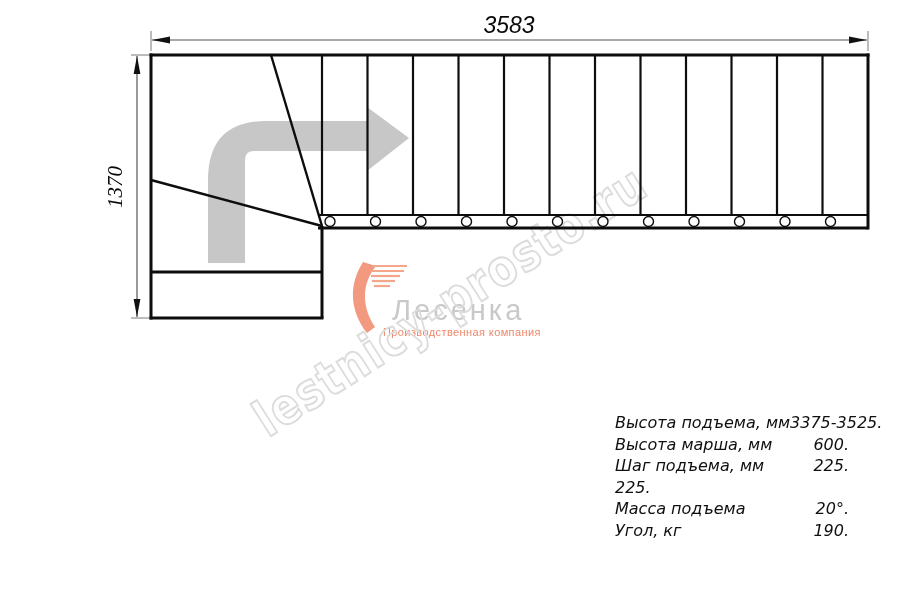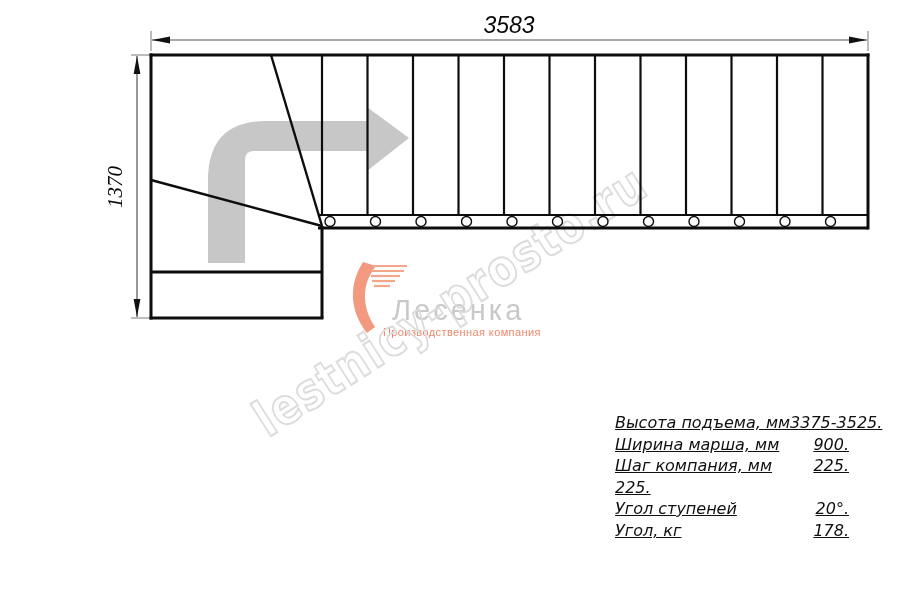--- a/index.html
+++ b/index.html
@@ -2,21 +2,21 @@
 <html><head>
 <meta charset="utf-8">
 <style>
   html,body{margin:0;padding:0;background:#fff;}
   #stage{position:relative;width:900px;height:600px;background:#ffffff;overflow:hidden;
          font-family:"Liberation Sans",sans-serif;}
   #drawing{position:absolute;left:0;top:0;}
   .specs{position:absolute;left:615px;top:412px;width:234px;
          font-family:"DejaVu Sans",sans-serif;font-style:italic;font-size:16px;
          color:#101010;}
-  .spec-row{display:flex;justify-content:space-between;line-height:21.5px;white-space:nowrap;text-decoration:underline;}
+  .spec-row{display:flex;justify-content:space-between;line-height:21.5px;white-space:nowrap;}
   .spec-row .val{text-align:left;}
 </style>
 </head>
 <body>
 
 <div id="stage">
 
   <svg id="drawing" width="900" height="600" viewBox="0 0 900 600">
 
     <g>
@@ -104,33 +104,33 @@
       <text transform="translate(122,187) rotate(-90)" x="0" y="0" text-anchor="middle" font-size="21" font-style="italic" font-family="Liberation Serif, serif" fill="#0a0a0a">1370</text>
     </g>
   </svg>
 
   <div class="specs">
     <div class="spec-row">
       <span class="lbl">Высота подъема, мм</span>
       <span class="val">3375-3525.</span>
     </div>
     <div class="spec-row">
-      <span class="lbl">Ширина марша, мм</span>
-      <span class="val">900.</span>
+      <span class="lbl">Высота марша, мм</span>
+      <span class="val">600.</span>
     </div>
     <div class="spec-row">
-      <span class="lbl">Шаг компания, мм</span>
+      <span class="lbl">Шаг подъема, мм</span>
       <span class="val">225.</span>
     </div>
     <div class="spec-row">
       <span class="val">225.</span>
     </div>
     <div class="spec-row">
-      <span class="lbl">Угол ступеней</span>
+      <span class="lbl">Масса подъема</span>
       <span class="val">20°.</span>
     </div>
     <div class="spec-row">
       <span class="lbl">Угол, кг</span>
-      <span class="val">178.</span>
+      <span class="val">190.</span>
     </div>
   </div>
 
 </div>
 
 </body></html>

